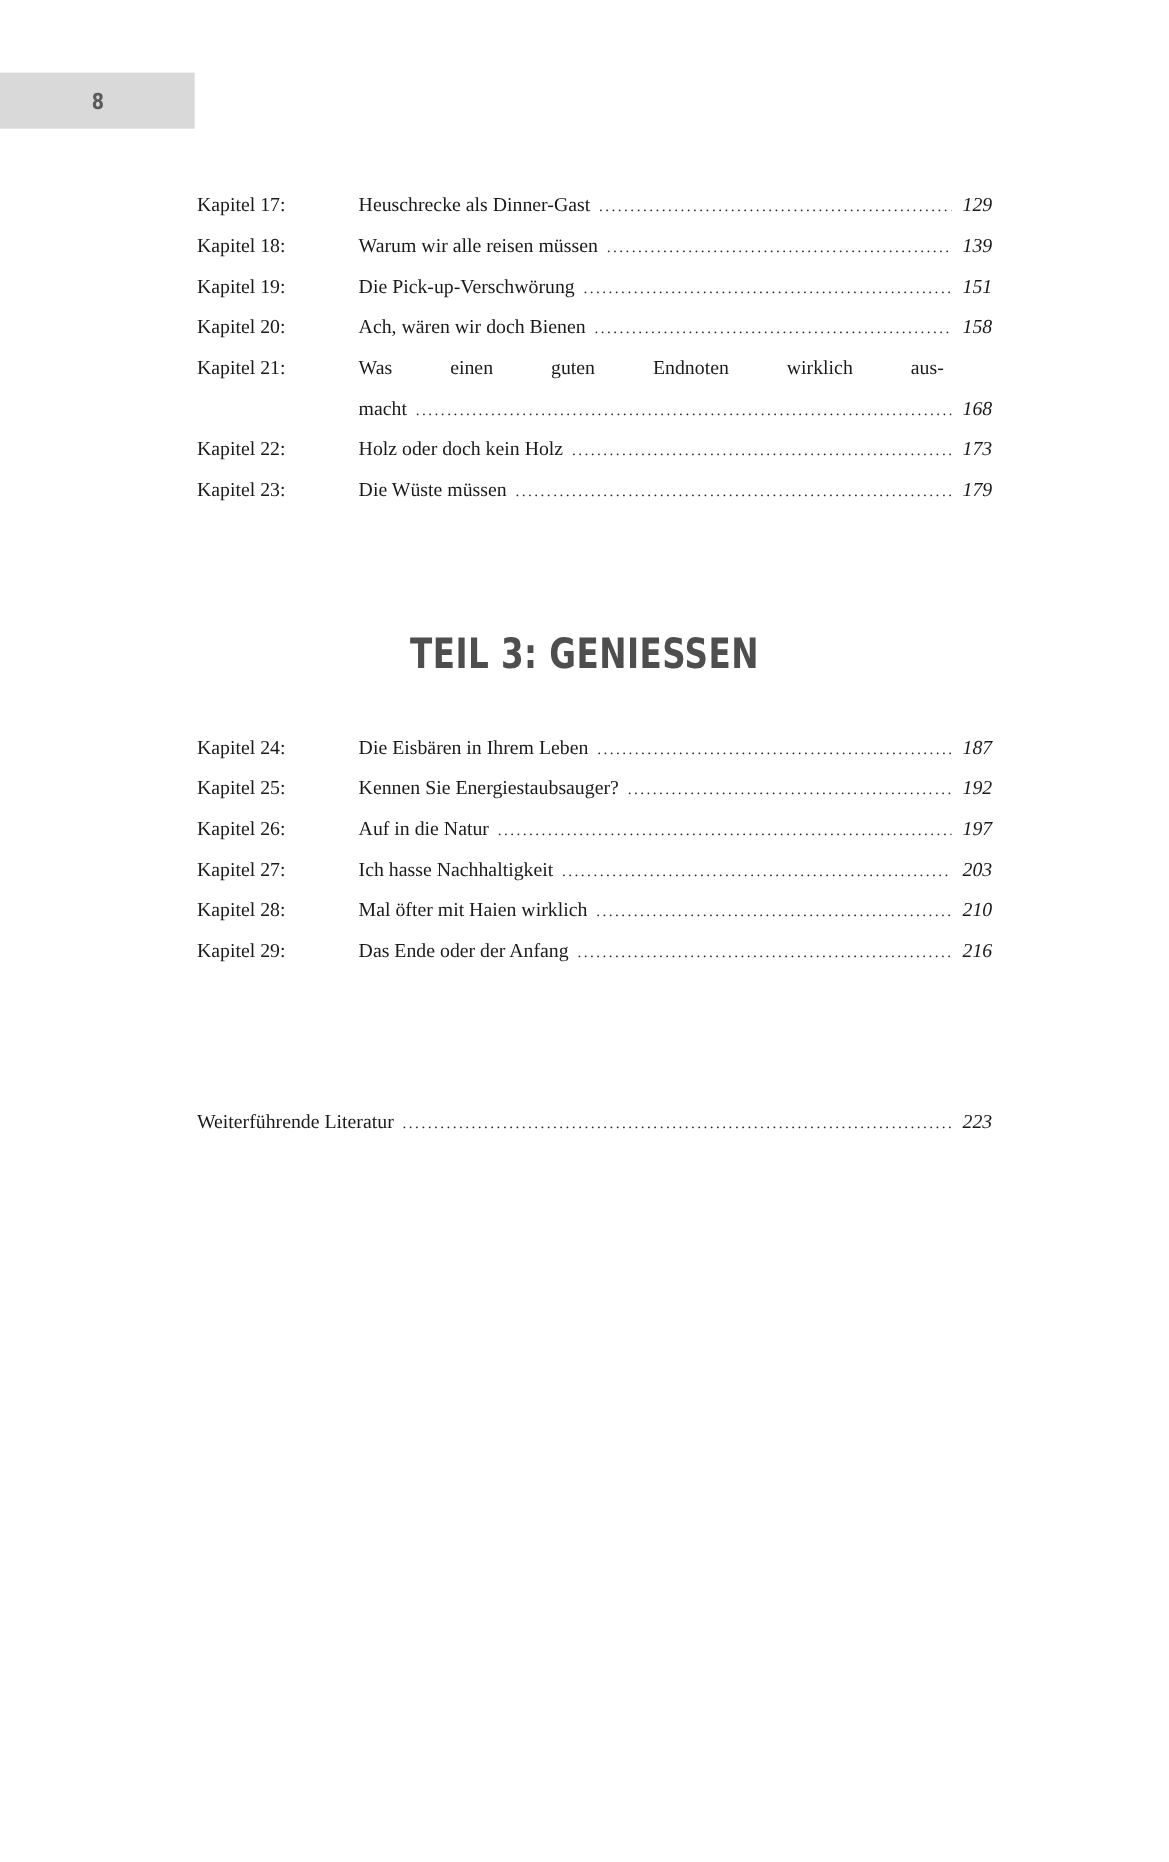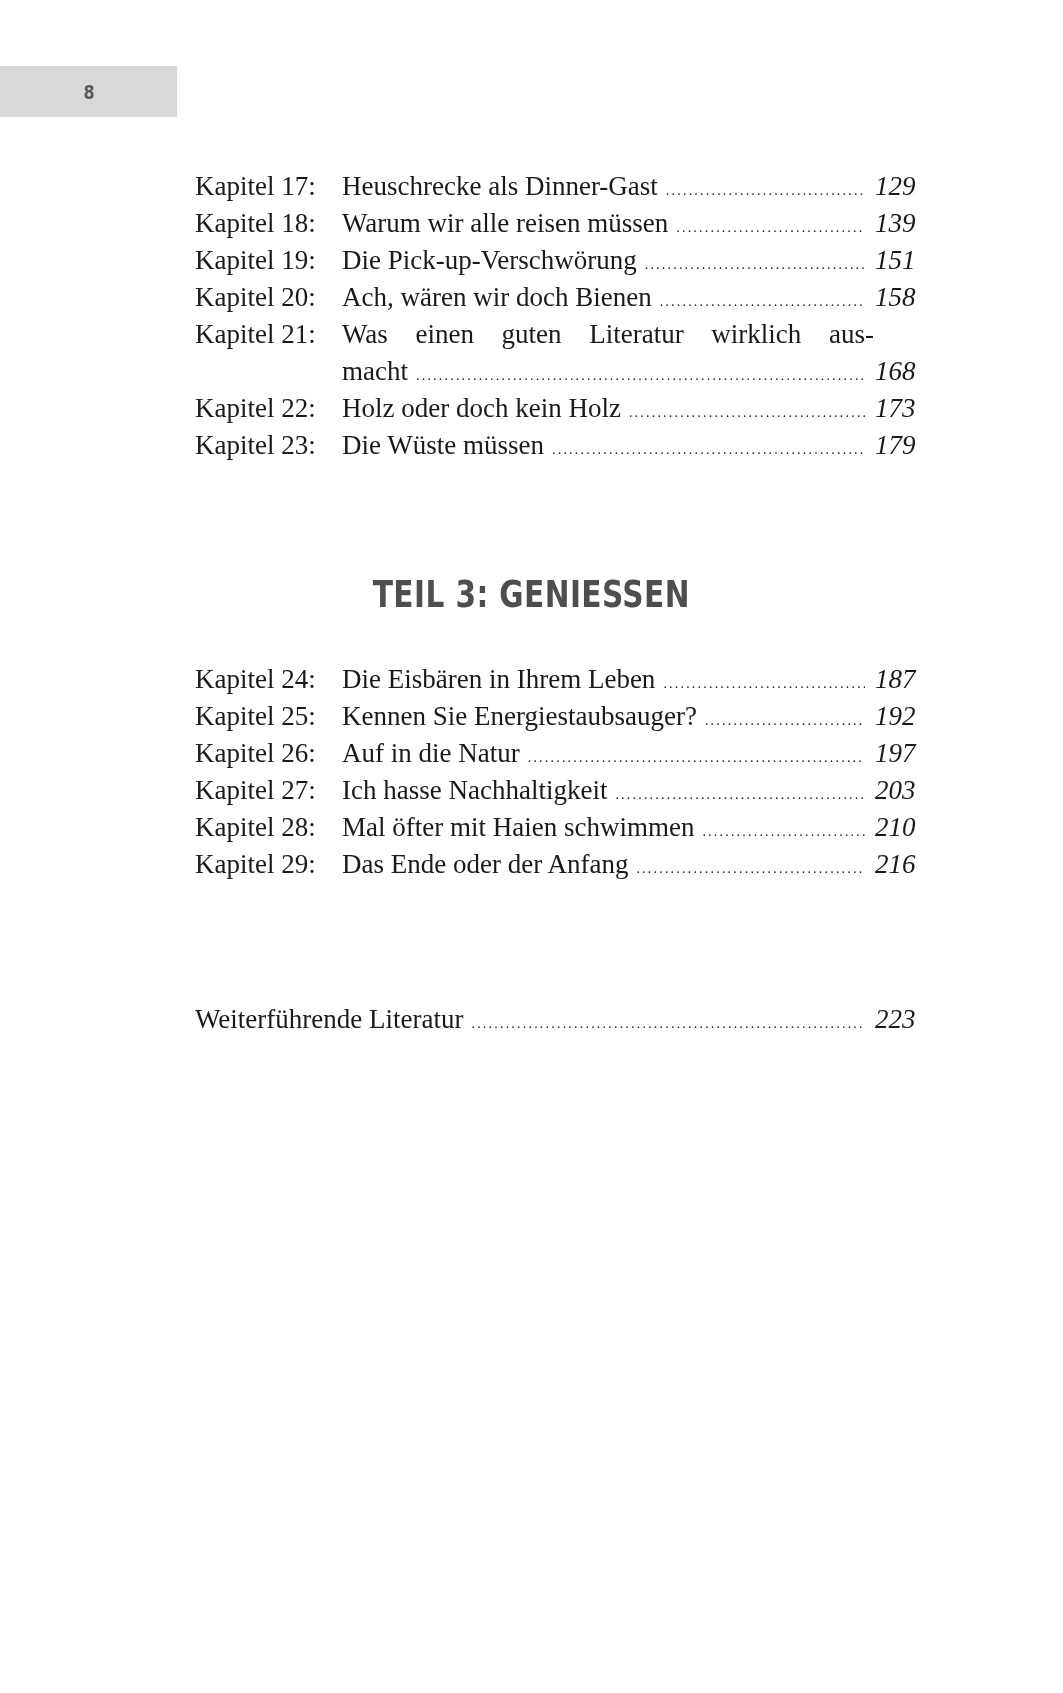--- a/index.html
+++ b/index.html
@@ -3,21 +3,21 @@
 <meta charset="utf-8">
 <style>
   html, body { margin: 0; padding: 0; background: #ffffff; }
   body { width: 1063px; height: 1693px; position: relative; overflow: hidden;
          font-family: "Liberation Serif", "DejaVu Serif", serif; color: #1a1a1a; }
   .page-tab { position: absolute; left: 0; top: 66px; width: 177px; height: 51px;
               background: #d9d9d9; display: flex; align-items: center; justify-content: center; }
   .page-tab span { font-family: "DejaVu Sans", sans-serif; font-weight: bold; font-size: 20px;
                    color: #5a5a5a; transform: scaleX(0.8); }
   .toc { position: absolute; left: 179px; width: 746px; }
-  .row { display: flex; align-items: baseline; height: 37px; font-size: 27px; line-height: 37px; white-space: nowrap; margin-left: 16px; }
+  .row { display: flex; align-items: baseline; height: 37px; font-size: 18px; line-height: 37px; white-space: nowrap; }
   .num { width: 147px; flex: 0 0 auto; }
   .title { flex: 0 0 auto; }
   .dots { flex: 1 1 auto; overflow: hidden; margin: 0 10px 0 8px; font-size: 14px; letter-spacing: 2.2px; color: #222; }
   .dots::before { content: "................................................................................................................................................................"; }
   .page { flex: 0 0 auto; width: 50px; text-align: left; font-style: italic; }
   .justified { display: flex; justify-content: space-between; width: 532px; }
   .cont { padding-left: 147px; }
   .heading { position: absolute; left: 0; width: 1063px; top: 572px; text-align: center;
              font-family: "DejaVu Sans", sans-serif; font-weight: bold; font-size: 38px;
              color: #4e4e4e; letter-spacing: 0.5px; }
@@ -54,21 +54,21 @@
     <span class="title">Ach, wären wir doch Bienen</span>
     <span class="dots"></span>
     <span class="page">158</span>
   </div>
   <div class="row">
     <span class="num">Kapitel 21:</span>
     <span class="justified">
       <span>Was</span>
       <span>einen</span>
       <span>guten</span>
-      <span>Literatur</span>
+      <span>Endnoten</span>
       <span>wirklich</span>
       <span>aus-</span>
     </span>
   </div>
   <div class="row cont">
     <span class="title">macht</span>
     <span class="dots"></span>
     <span class="page">168</span>
   </div>
   <div class="row">
@@ -109,21 +109,21 @@
     <span class="page">197</span>
   </div>
   <div class="row">
     <span class="num">Kapitel 27:</span>
     <span class="title">Ich hasse Nachhaltigkeit</span>
     <span class="dots"></span>
     <span class="page">203</span>
   </div>
   <div class="row">
     <span class="num">Kapitel 28:</span>
-    <span class="title">Mal öfter mit Haien schwimmen</span>
+    <span class="title">Mal öfter mit Haien wirklich</span>
     <span class="dots"></span>
     <span class="page">210</span>
   </div>
   <div class="row">
     <span class="num">Kapitel 29:</span>
     <span class="title">Das Ende oder der Anfang</span>
     <span class="dots"></span>
     <span class="page">216</span>
   </div>
 </div>

